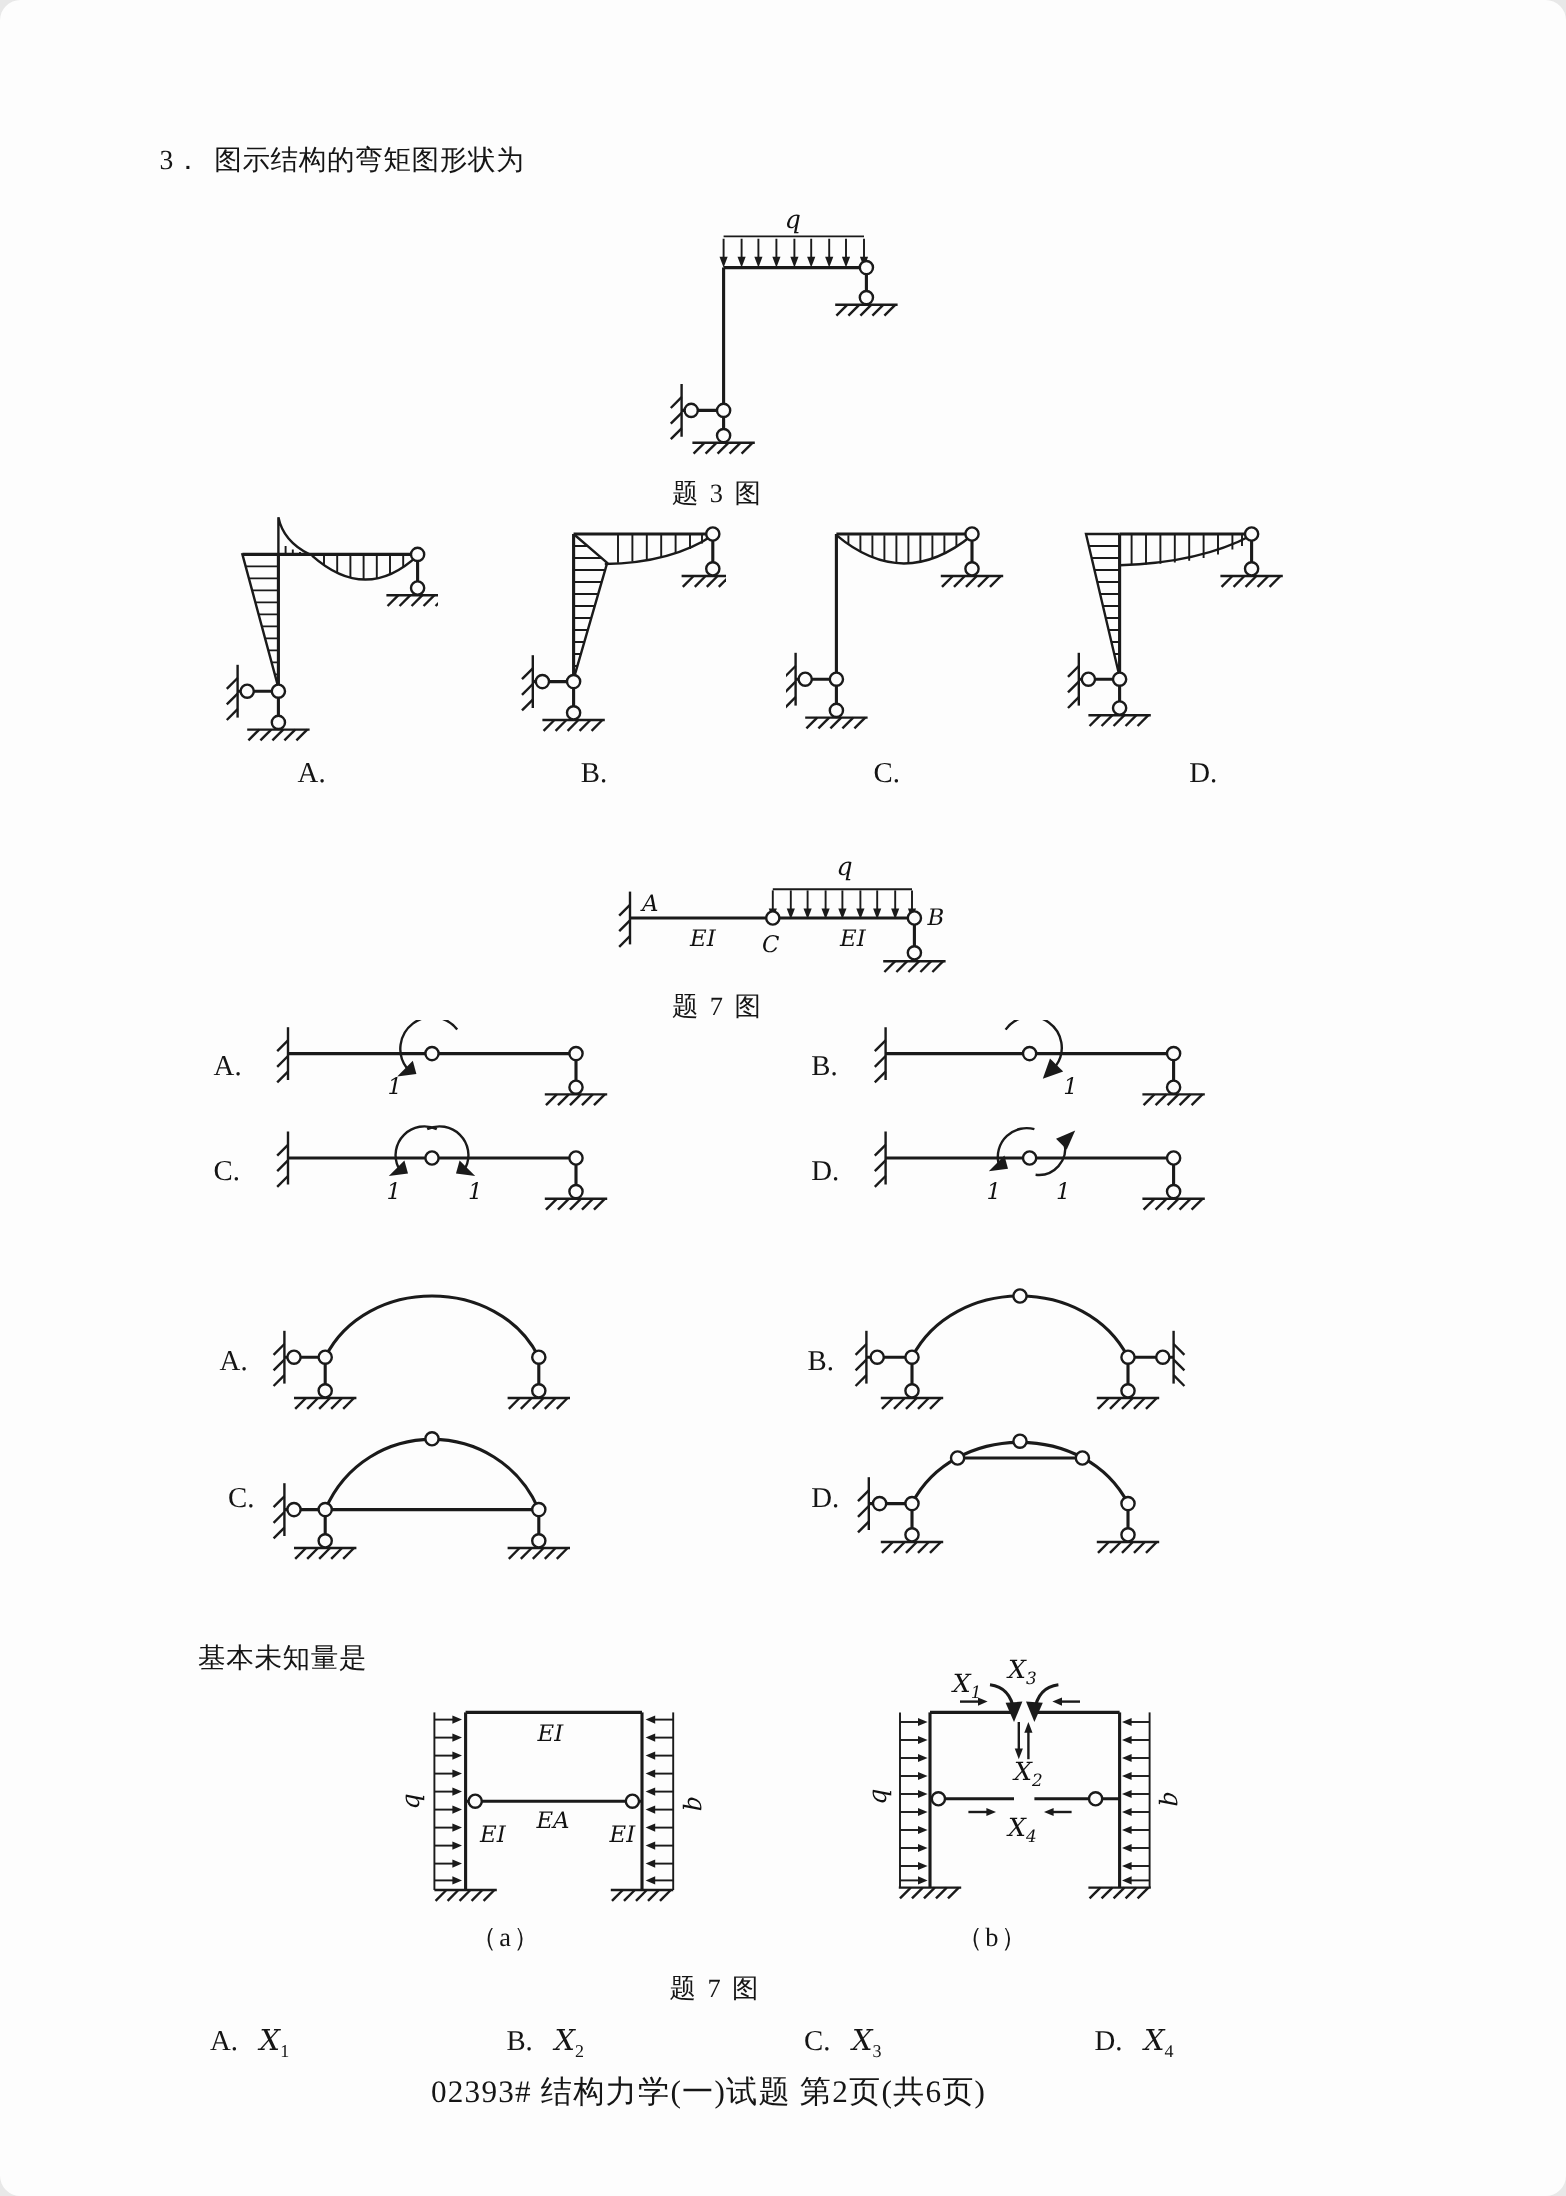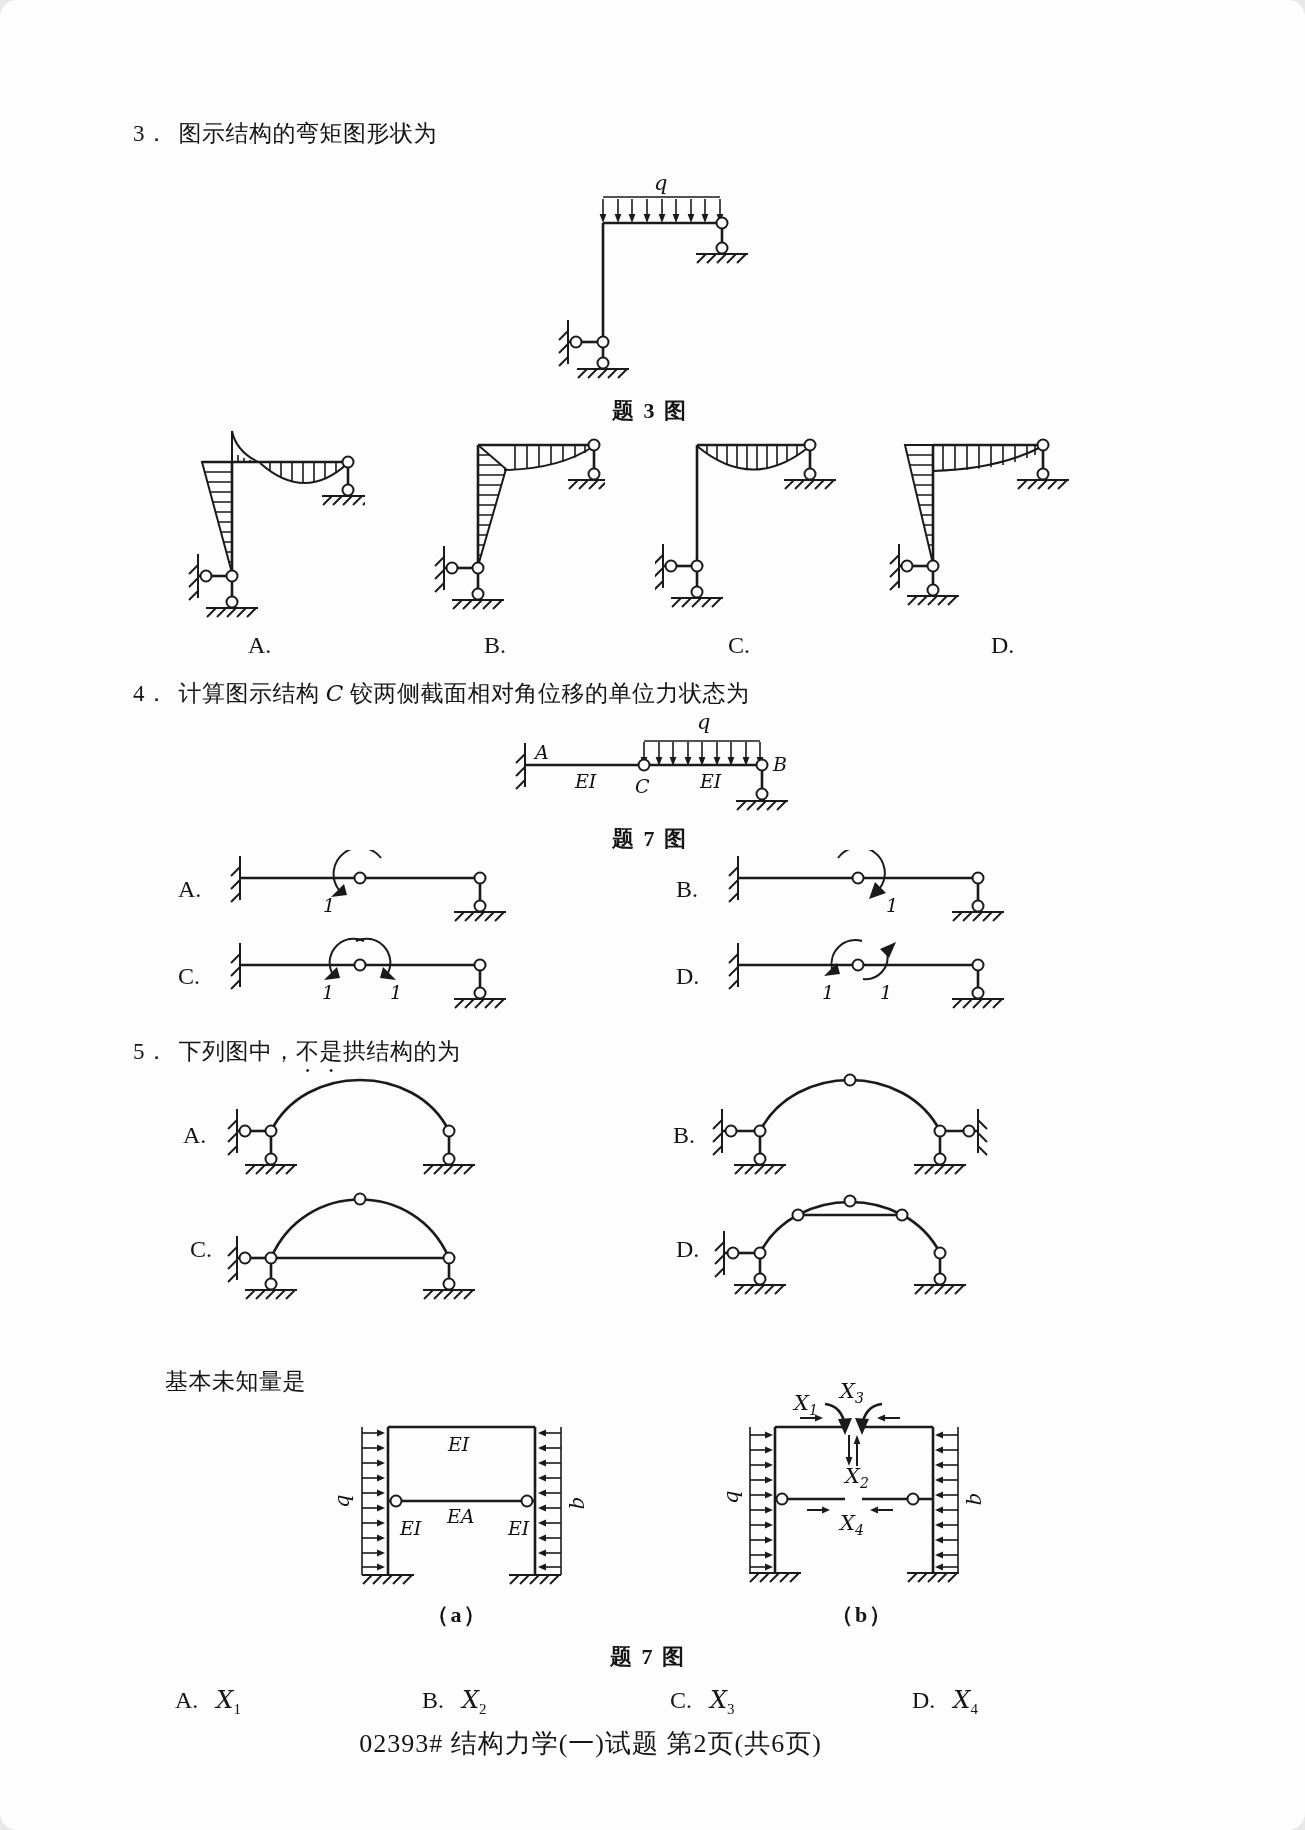--- a/index.html
+++ b/index.html
@@ -1,20 +1,20 @@
 <!DOCTYPE html>
 <html><head>
 <meta charset="utf-8">
 <style>
   html,body{margin:0;padding:0;background:#e8e8e8;}
   #page{position:relative;width:1305px;height:1830px;background:#fdfdfd;margin:0 auto;
         font-family:"Liberation Serif",serif;color:#151515;overflow:hidden;border-radius:17px;}
   .q{position:absolute;font-size:23px;letter-spacing:.5px;white-space:nowrap;}
   .q .num{margin-right:10px;}
-  .cap{position:absolute;font-size:22px;text-align:center;letter-spacing:2px;font-weight:bold;}
+  .cap{position:absolute;font-size:22px;text-align:left;letter-spacing:2px;}
   .optL{position:absolute;font-size:24px;}
   .fig{position:absolute;}
   .emph{-webkit-text-emphasis:dot;text-emphasis:dot;
         -webkit-text-emphasis-position:under right;text-emphasis-position:under right;}
   .footer{position:absolute;left:-62px;top:1726px;width:1305px;text-align:center;
           font-size:26px;letter-spacing:1px;}
   .q6opts{position:absolute;top:1686px;left:0;width:1305px;font-size:24px;}
   .q6opts .it{position:absolute;top:0;white-space:nowrap;}
   .q6opts i{font-family:"DejaVu Serif",serif;margin-left:18px;}
   .q6opts sub{font-size:15px;}
@@ -201,23 +201,20 @@
     <circle class="hinge" cx="53" cy="141" r="5.5"></circle>
     <circle class="hinge" cx="53" cy="165" r="5.5"></circle>
   </g>
 </svg>
 
 <div class="optL" style="left:248px;top:632px">A.</div>
 <div class="optL" style="left:484px;top:632px">B.</div>
 <div class="optL" style="left:728px;top:632px">C.</div>
 <div class="optL" style="left:991px;top:632px">D.</div>
 
-<div class="q" style="left:133px;top:678px">
-  <span class="num">4．</span><span>计算图示结构 </span><ivar>C</ivar><span> 铰两侧截面相对角位移的单位力状态为</span>
-</div>
 
 <svg class="fig" style="left:505px;top:715px" width="300" height="100">
   <g>
     <line class="s" x1="139" y1="26" x2="255" y2="26"></line>
     <use href="#arrD" class="s" x="139" y="27"></use>
         <use href="#arrD" class="s" x="154" y="27"></use>
     <use href="#arrD" class="s" x="168" y="27"></use>
         <use href="#arrD" class="s" x="183" y="27"></use>
     <use href="#arrD" class="s" x="197" y="27"></use>
         <use href="#arrD" class="s" x="212" y="27"></use>
@@ -309,23 +306,20 @@
   <g>
     <path class="c2" d="M134,4 A24,24 0 0 0 104,32"></path>
     <path class="fl" d="M109,26 L96,39 L112,37 Z"></path>
     <path class="c2" d="M135,42 A22,22 0 0 0 159,15"></path>
     <path class="fl" d="M152,12 L168,5 L161,21 Z"></path>
   </g>
   <text x="94" y="62">1</text>
   <text x="152" y="62">1</text>
 </svg>
 
-<div class="q" style="left:133px;top:1036px">
-  <span class="num">5．</span><span>下列图中，</span><span class="emph">不是</span><span>拱结构的为</span>
-</div>
 
 <div class="optL" style="left:183px;top:1122px">A.</div>
 <svg class="fig" style="left:225px;top:1055px" width="260" height="125">
   <path class="m2" d="M46,76 C80,8 190,8 224,76"></path>
   <line class="m2" x1="12" y1="76" x2="41" y2="76"></line>
   <line class="m2" x1="46" y1="81" x2="46" y2="99"></line>
   <line class="m2" x1="224" y1="81" x2="224" y2="99"></line>
   <use href="#wall" class="c2" x="12" y="76"></use>
   <use href="#ground" class="c2" x="46" y="110"></use>
   <use href="#ground" class="c2" x="224" y="110"></use>

